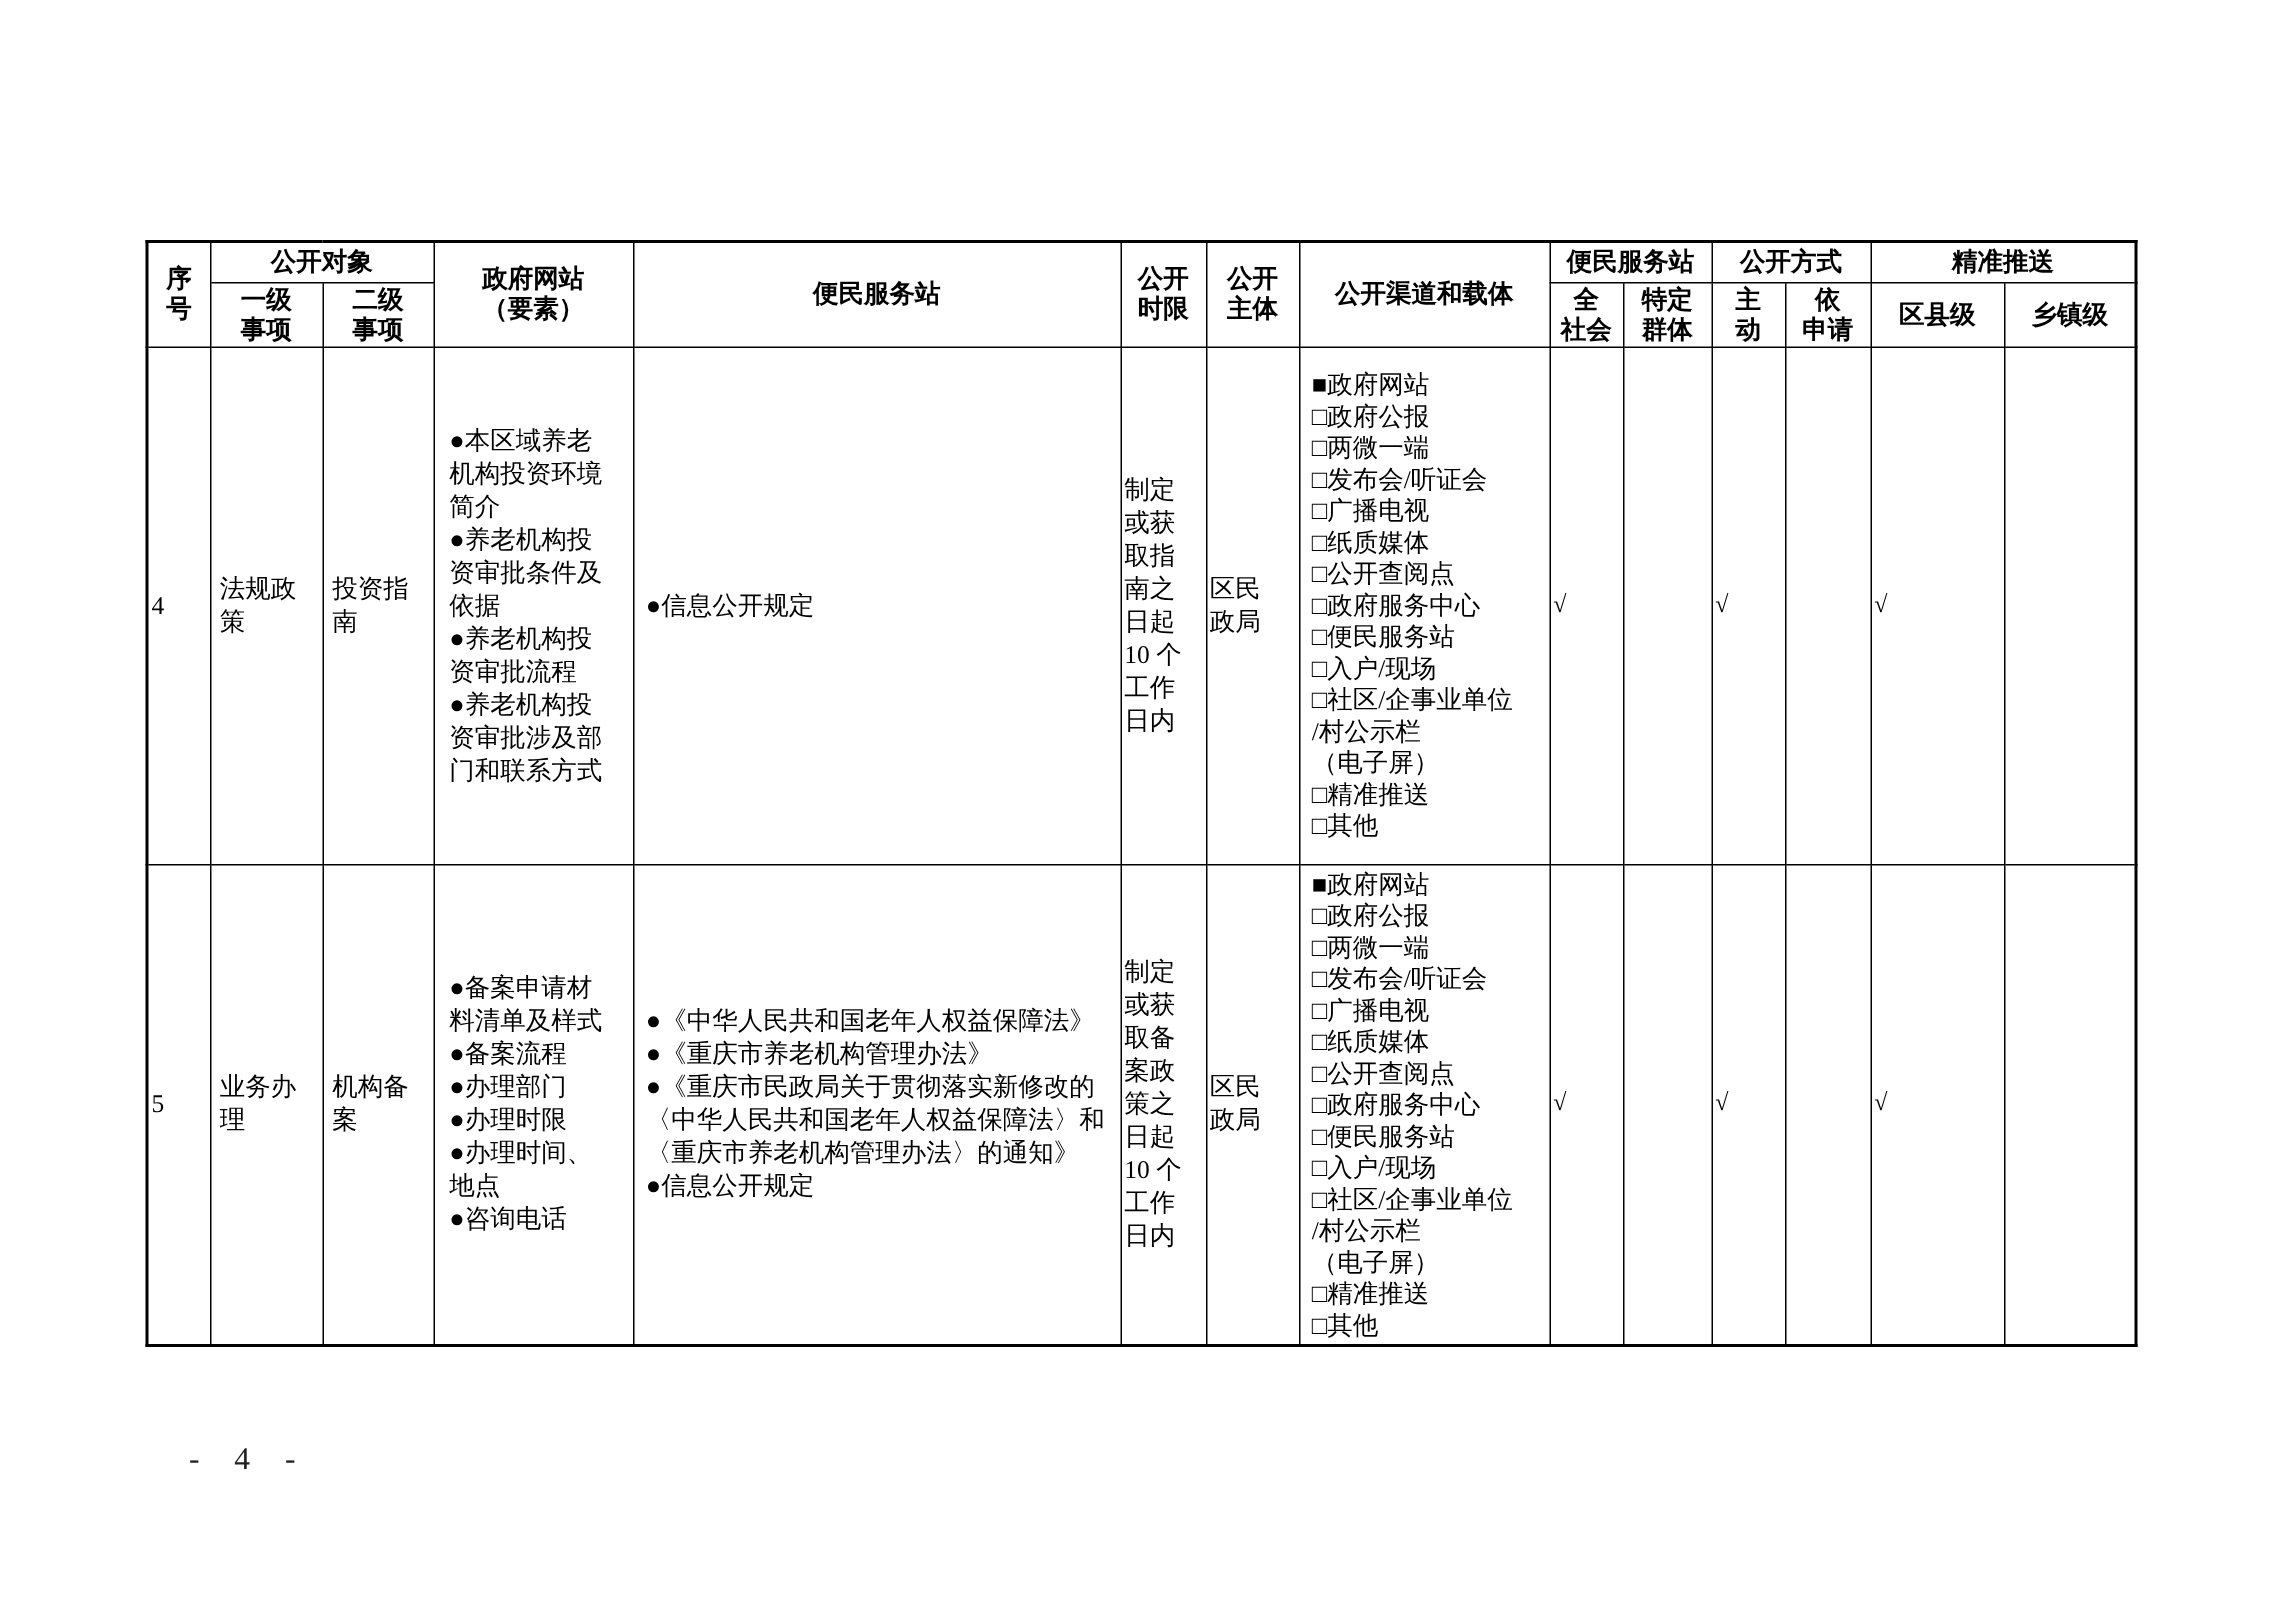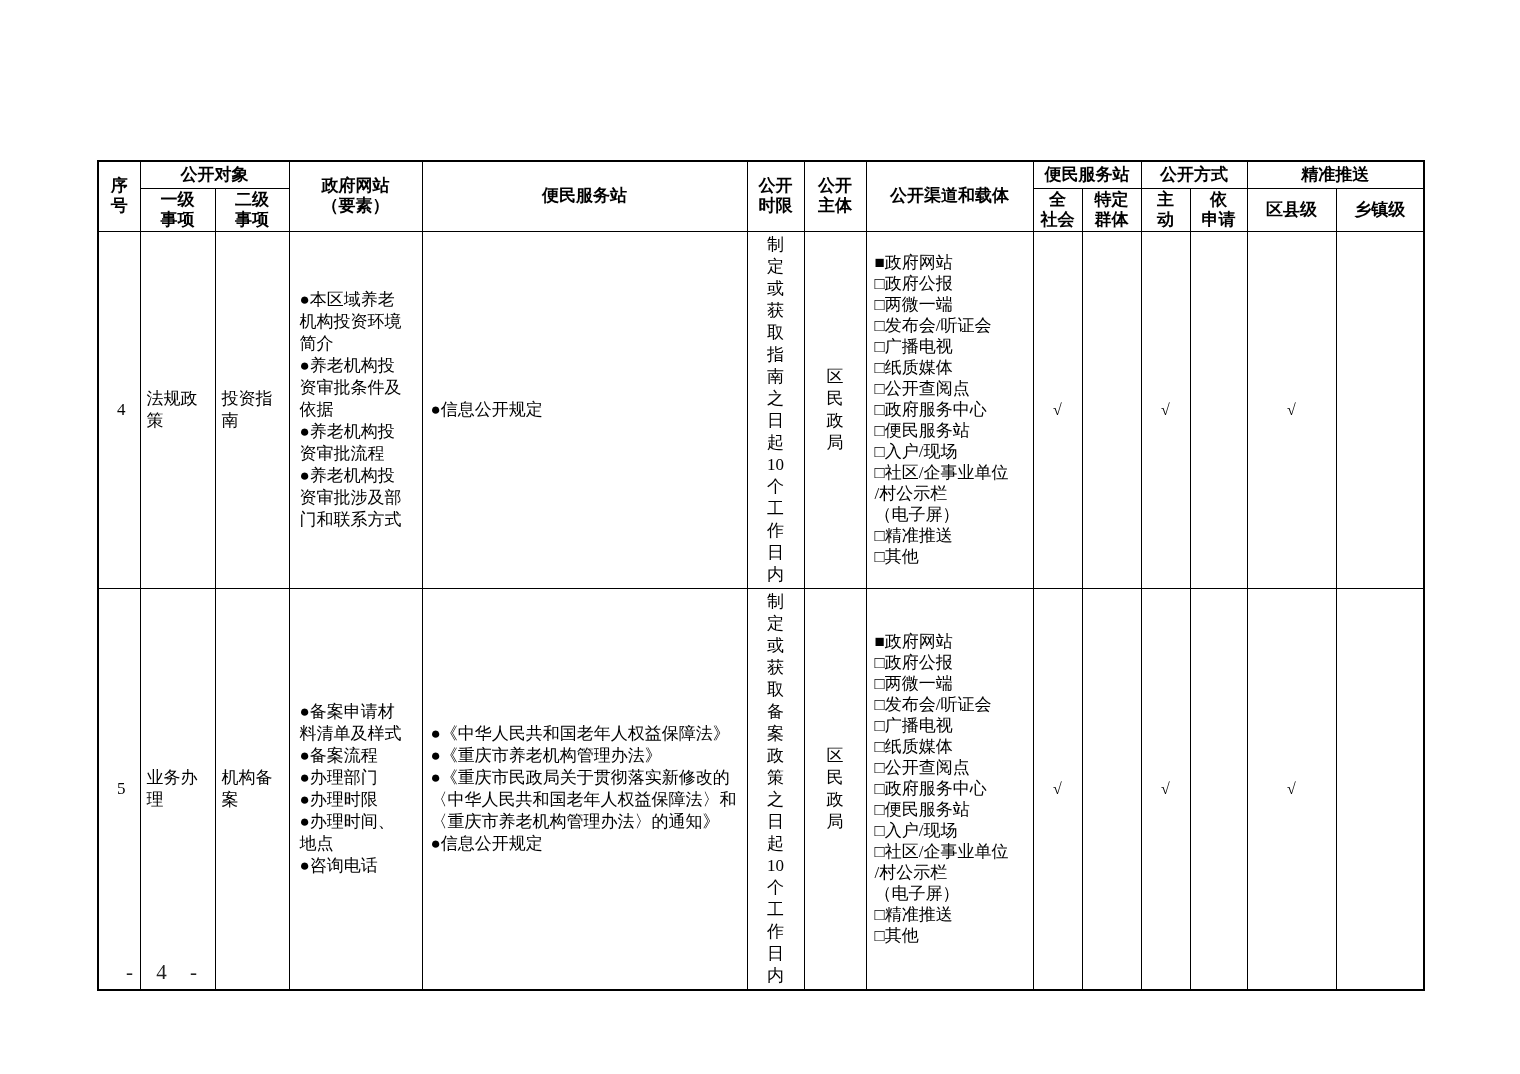--- a/index.html
+++ b/index.html
@@ -18,21 +18,21 @@
     white-space:pre-line;line-height:20px;padding:1px 2px;
   }
   thead tr:nth-child(1){height:27px;}
   thead tr:nth-child(2){height:41px;}
   tbody tr:nth-child(1){height:345px;}
   tbody tr:nth-child(2){height:315px;}
   .doc-table td{
     font-size:17px;vertical-align:middle;line-height:22px;
     padding:2px 6px;white-space:pre-line;text-align:left;
   }
-  td.c{text-align:center;padding:2px 18px;}
+  td.c{text-align:left;padding:2px 2px;}
   td.content-cell{padding:18px 10px;}
   td.basis-cell{padding:2px 8px;}
   td.channels-cell{padding:2px 6px 2px 8px;line-height:21px;}
   .li{text-align:left;}
   .li .txt{white-space:pre-line;}
   td.check{font-size:16px;}
   .page-number{
     position:absolute;left:126px;top:960px;
     font-size:21px;letter-spacing:9px;color:#222;
   }

